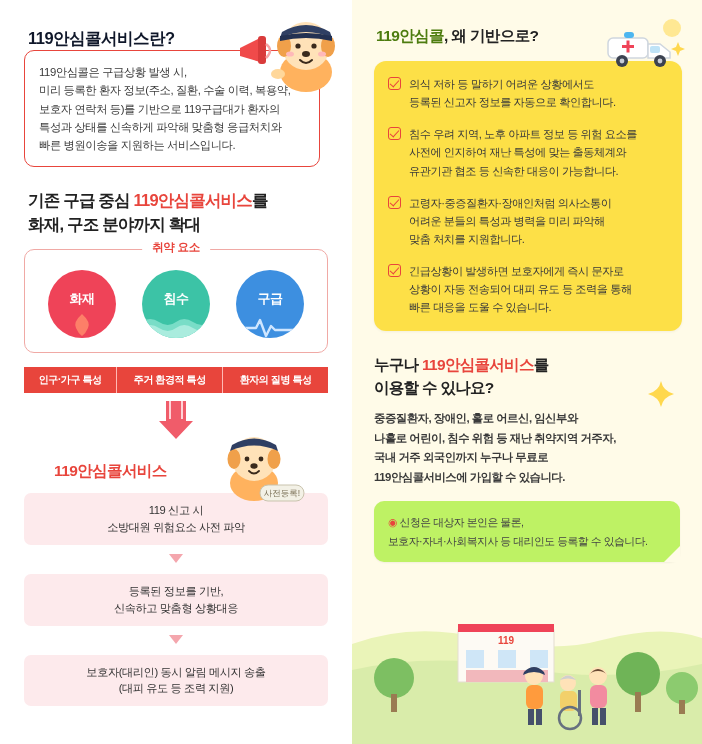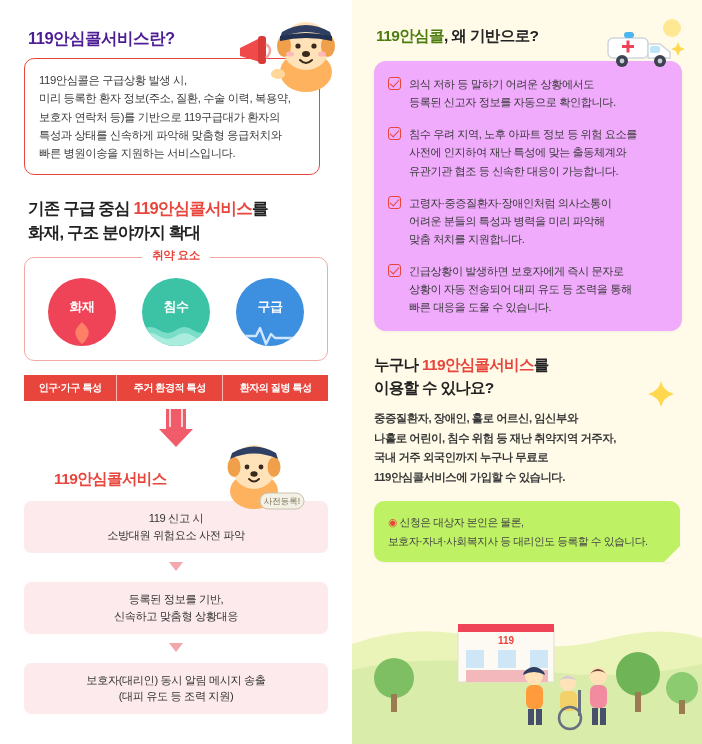--- a/index.html
+++ b/index.html
@@ -15,22 +15,22 @@
   
   .left {
     width: 352px; height: 744px;
     background: #ffffff;
     position: relative;
     padding: 22px 20px 0 24px;
   }
 
   
   .s1-title {
-    font-size: 16.5px; font-weight: bold; color: #4c1d95;
-    letter-spacing: -0.5px; margin: 6px 0 8px 4px;
+    font-size: 16.5px; font-weight: bold; color: #0f172a;
+    letter-spacing: -0.5px; margin: 6px 0 0 4px;
   }
   .s1-box {
     border: 1.6px solid #e8453c; border-radius: 10px;
     padding: 12px 12px 12px 14px;
     font-size: 11.3px; line-height: 1.62; color: #3a3a3a;
     letter-spacing: -0.4px;
     width: 296px;
     background: #fff;
   }
   .s1-box div { white-space: nowrap; }
@@ -106,21 +106,21 @@
   
   .right {
     width: 350px; height: 744px; background: #fffbe8; position: relative;
     padding: 26px 18px 0 22px;
   }
   .r1-title { font-size: 15.5px; font-weight: bold; color: #222; letter-spacing: -0.6px; margin-left: 2px;}
   .r1-title .hl { color: #4d7c0f; }
   .ambulance { position: absolute; right: 14px; top: 18px; width: 86px; height: 56px; }
 
   .r1-box {
-    margin-top: 14px; background: #f0abfc; border-radius: 12px;
+    margin-top: 14px; background: #fde047; border-radius: 12px;
     padding: 14px 14px 12px 14px; width: 308px;
     box-shadow: 0 1px 3px rgba(0,0,0,0.05);
   }
   .bullet { display: flex; gap: 8px; margin-bottom: 14px; }
   .bullet:last-child { margin-bottom: 2px; }
   .chk {
     flex: 0 0 auto; width: 13px; height: 13px; border: 1.6px solid #e8453c;
     border-radius: 3px; margin-top: 2px; position: relative;
   }
   .chk:after {

